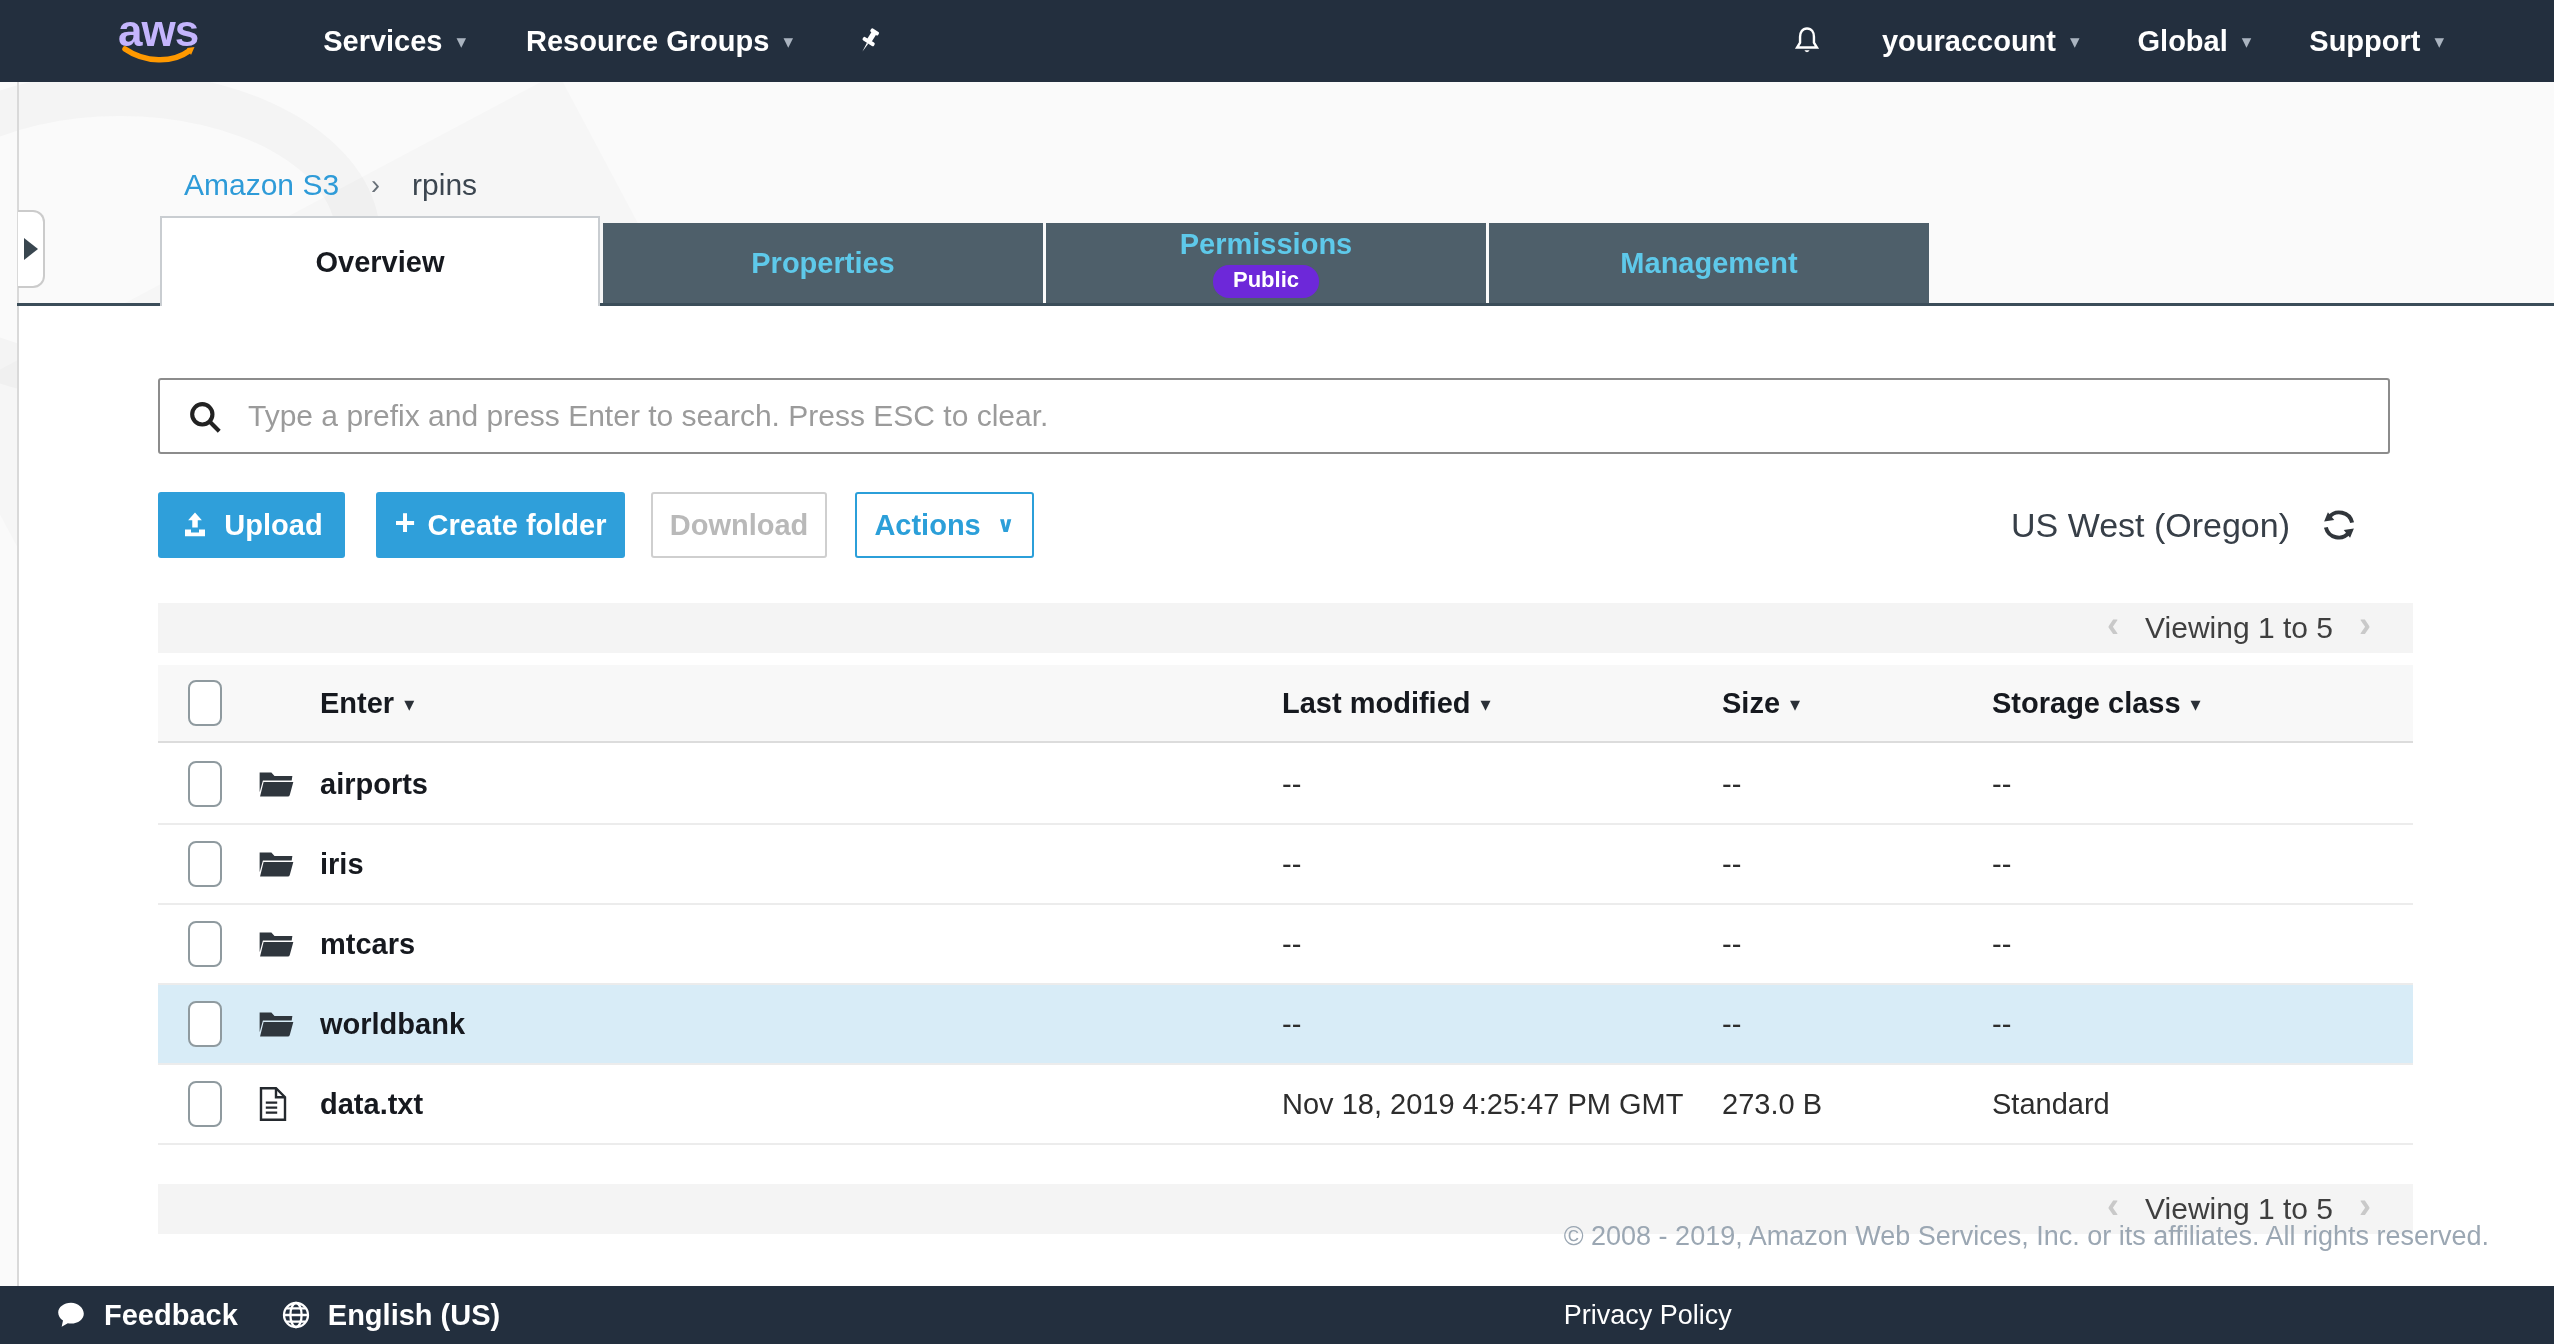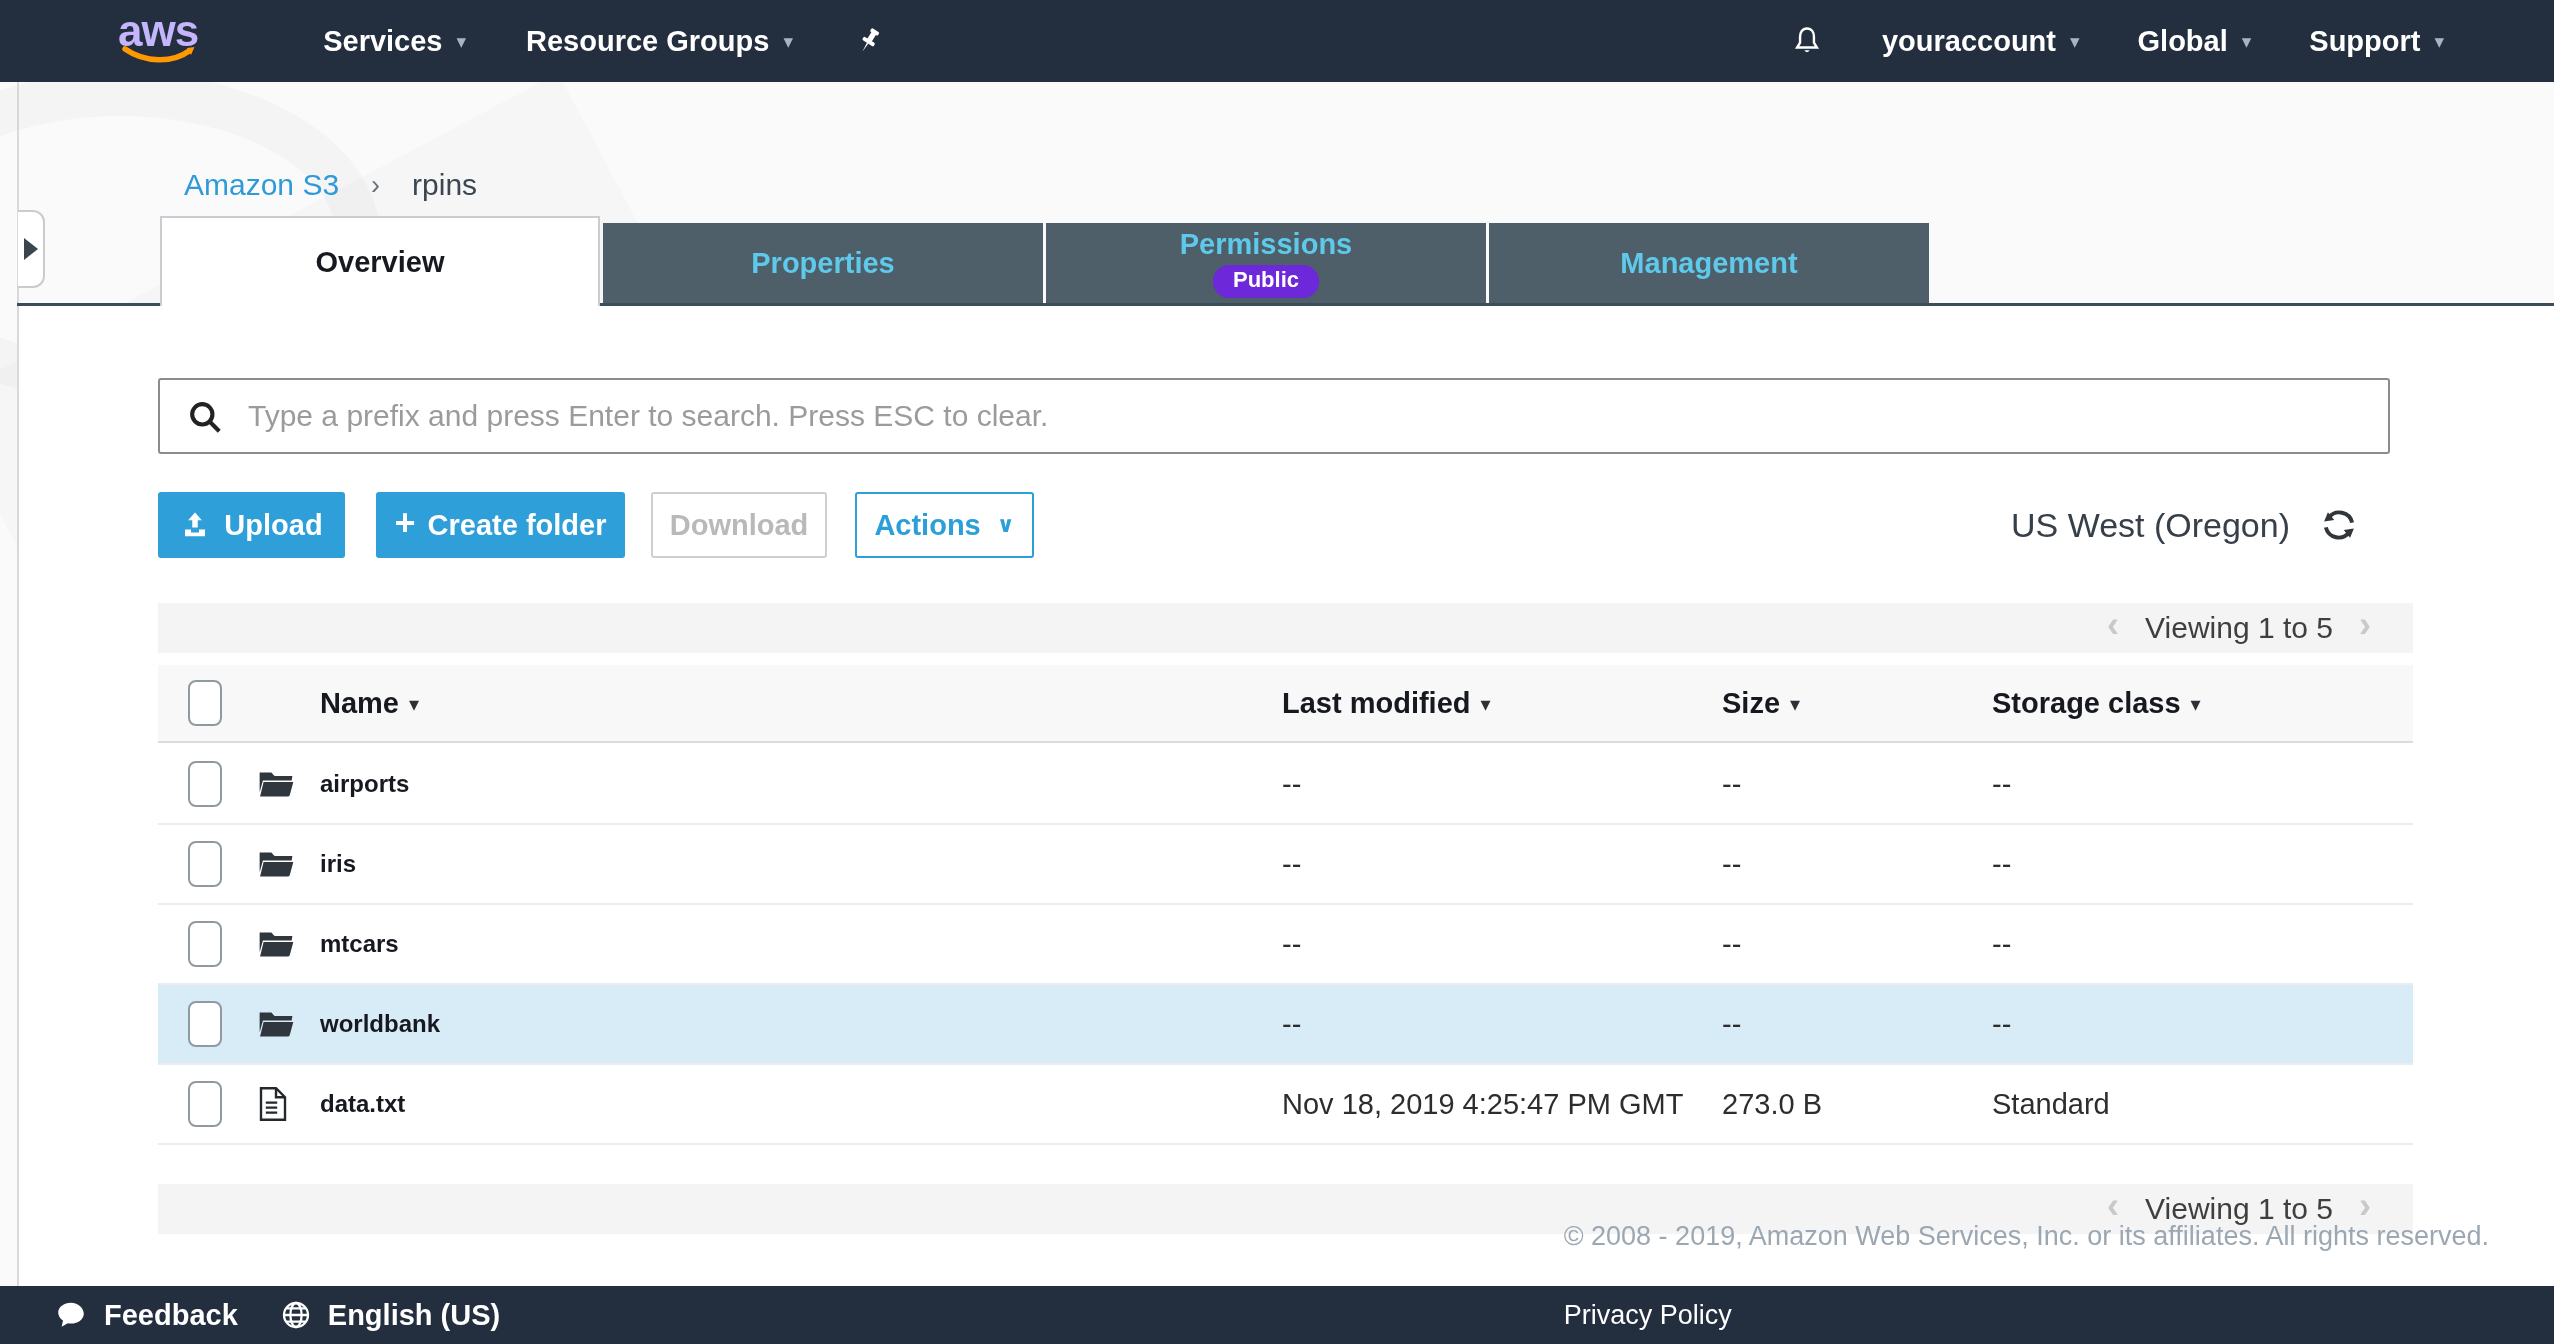--- a/index.html
+++ b/index.html
@@ -118,21 +118,21 @@
   .col-name { left:162px; } .col-lm { left:1124px;justify-content:flex-end; } .col-sz { left:1564px; }
   .col-sc { left:1834px; }
 
   .tbody { position:absolute; top:745px; left:158px; width:2255px; }
   .trow { position:relative; height:80px; border-bottom:2px solid #ececec;
     background:#fff; }
   .trow.selected { background:#d8ecf7; }
   .row-icon { position:absolute; left:100px; top:50%; transform:translateY(-50%);
     display:flex; }
   .obj-name { position:absolute; left:162px; top:50%; transform:translateY(-50%);
-    font-size:24px; font-weight:bold; color:#16191f; cursor:pointer;
+    font-size:29px; font-weight:bold; color:#16191f; cursor:pointer;
     text-decoration:none; }
   .cell { position:absolute; top:50%; transform:translateY(-50%); font-size:29px;
     color:#2d2d2d; }
   .cell.lm { left:1124px; } .cell.sz { left:1564px; } .cell.sc { left:1834px; }
 
   
   .footer { position:absolute; bottom:0; left:0; width:2554px; height:58px;
     background:#232f3e; display:flex; align-items:center; padding:0 65px 0 54px;
     z-index:10; }
   .foot-item { display:flex; align-items:center; gap:16px; color:#fff;
@@ -274,21 +274,21 @@
 
   <div class="pagebar top">
     <span class="chev">‹</span>
     <span class="viewing">Viewing 1 to 5</span>
     <span class="chev">›</span>
   </div>
 
   <div class="thead">
     <span class="cb"></span>
     <span class="th col-name">
-      <span>Name</span>
+      <span>Enter</span>
       <span class="caret">▾</span>
     </span>
     <span class="th col-lm">
       <span>Last modified</span>
       <span class="caret">▾</span>
     </span>
     <span class="th col-sz">
       <span>Size</span>
       <span class="caret">▾</span>
     </span>

